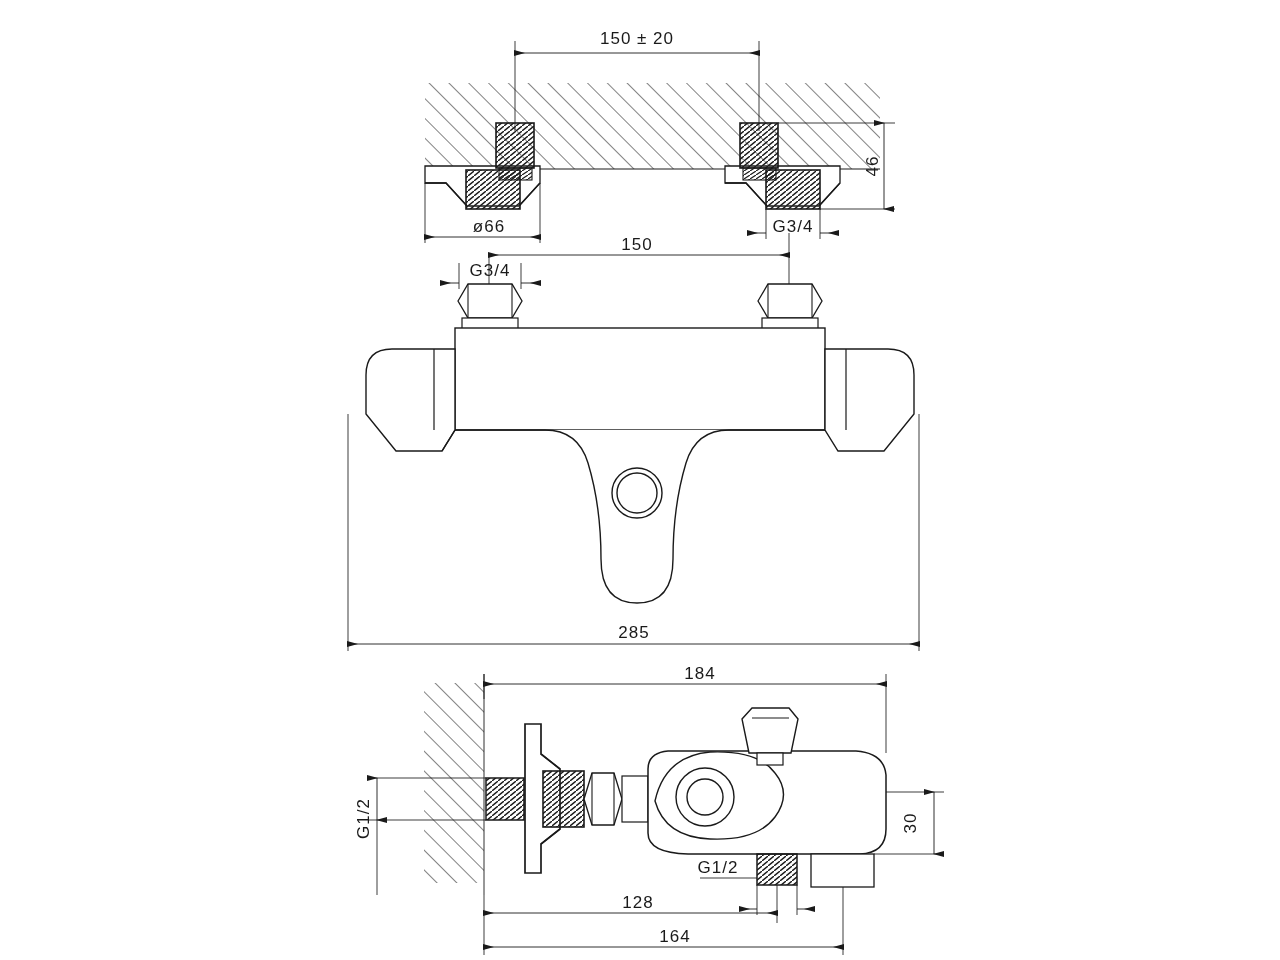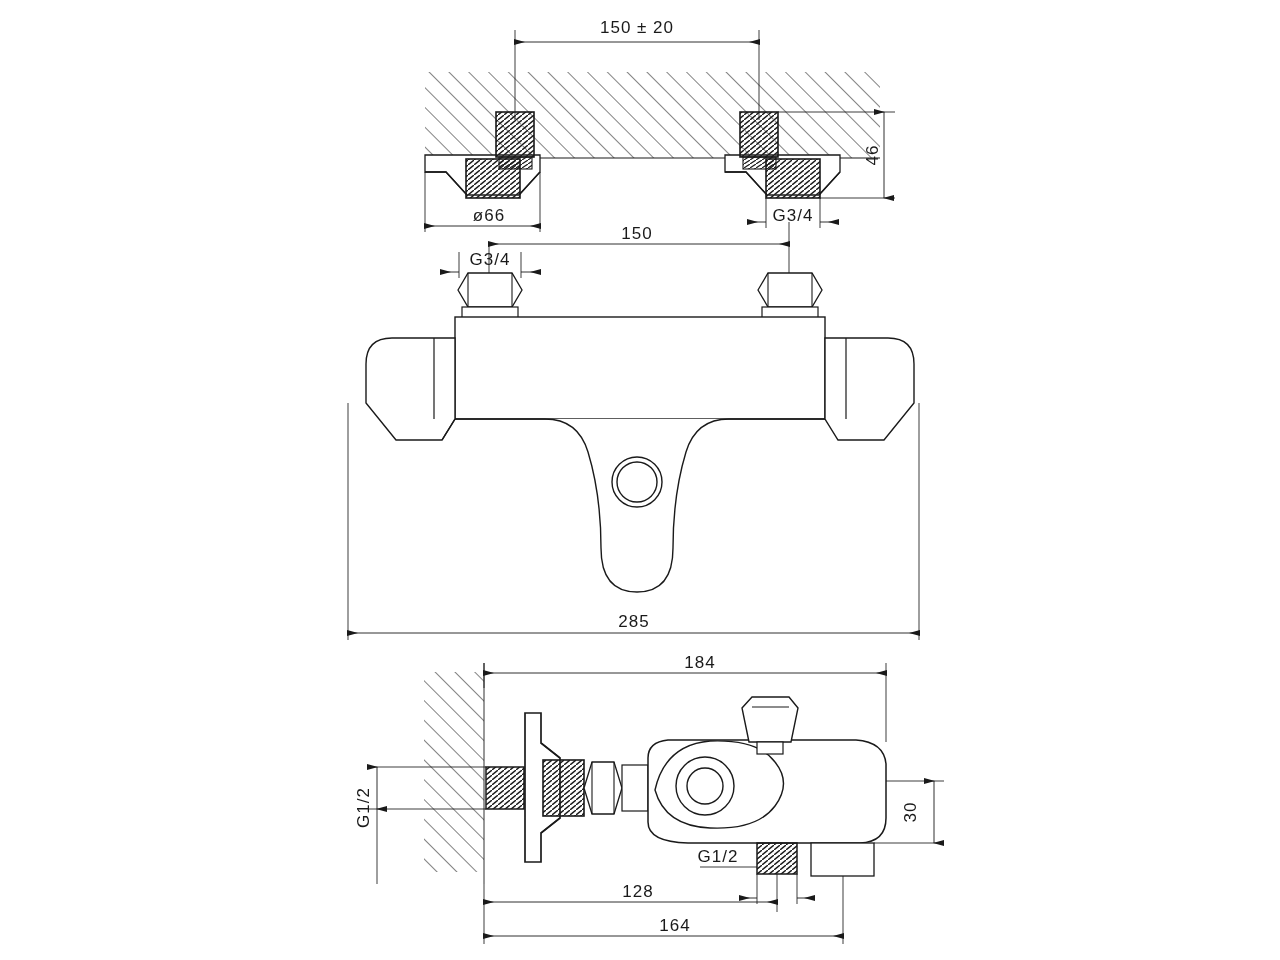--- a/index.html
+++ b/index.html
@@ -10,20 +10,21 @@
   body {
     width: 1280px;
     height: 960px;
     font-family: "Liberation Sans", sans-serif;
     overflow: hidden;
   }
   #drawing-root {
     position: relative;
     width: 1280px;
     height: 836px;
+    margin-top: 11px;
   }
   svg.cad {
     display: block;
     width: 1280px;
     height: 960px;
   }
   .dimtext {
     font-family: "Liberation Sans", sans-serif;
     font-size: 17px;
     fill: #1a1a1a;

